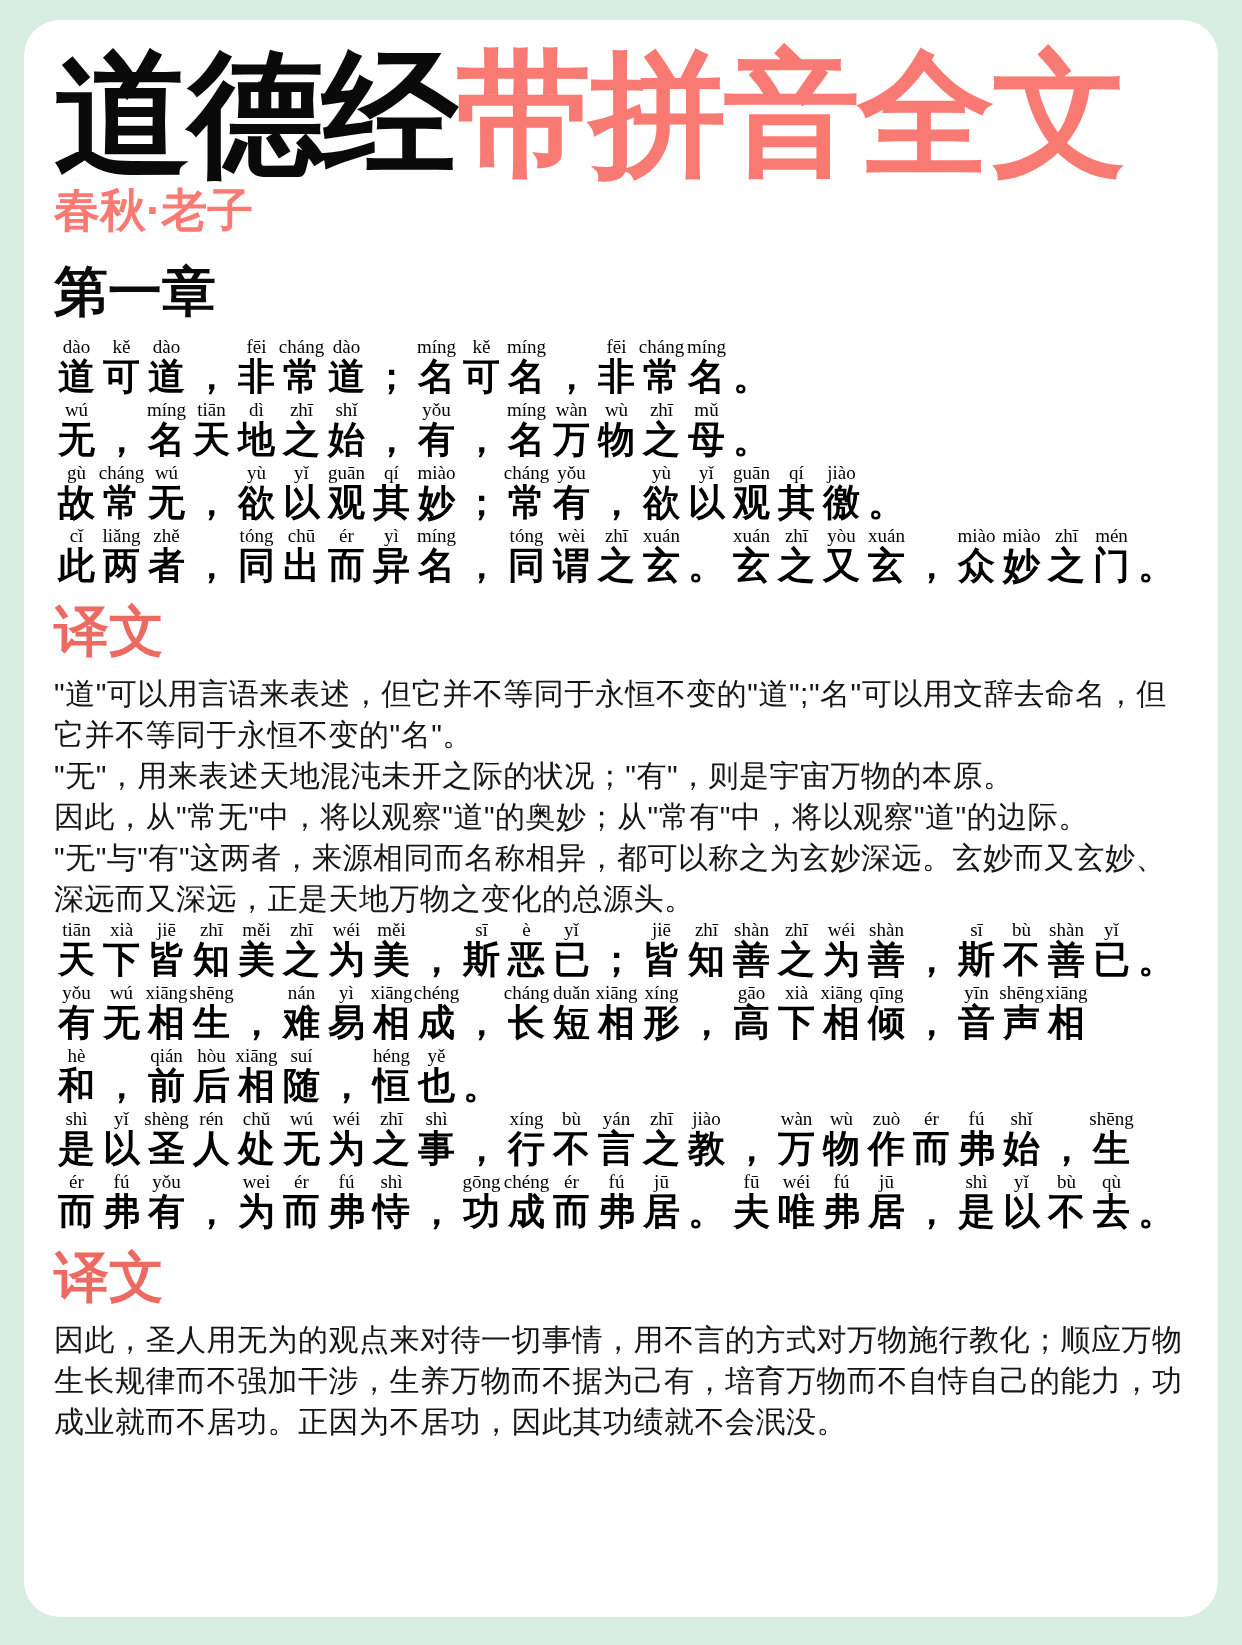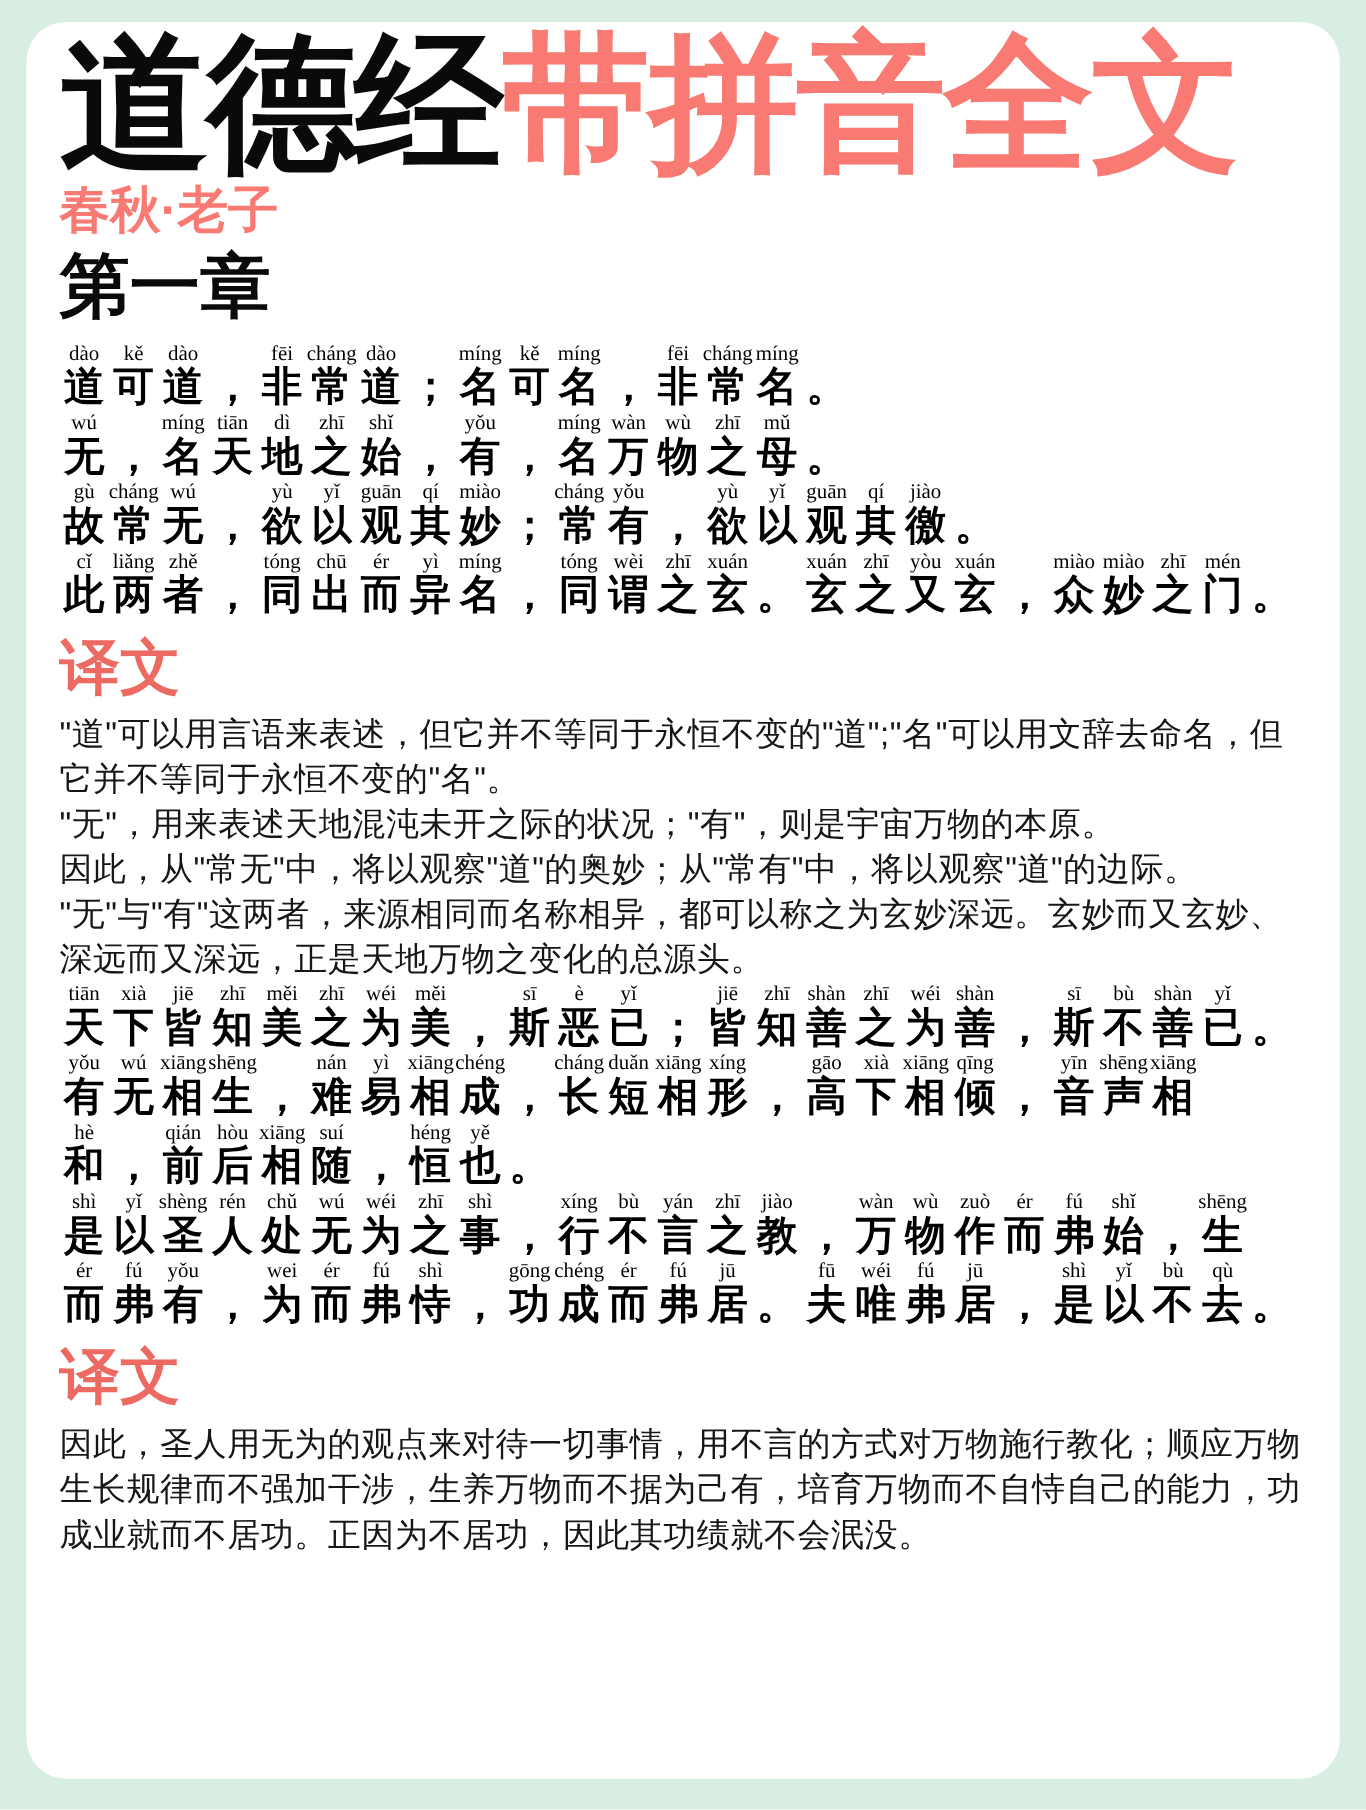--- a/index.html
+++ b/index.html
@@ -6,35 +6,35 @@
   html,body { margin:0; padding:0; }
   body {
     width:1242px; height:1645px;
     font-family:"Liberation Sans","DejaVu Sans",sans-serif;
     position:relative;
     color:#111;
   }
   .card {
     position:absolute; left:24px; top:20px; right:24px; bottom:28px;
     background:#fff; border-radius:36px;
-    padding:4px 30px 24px 30px;
+    padding:24px 30px 24px 30px;
     overflow:hidden;
   }
   .title {
     font-size:136px; font-weight:900; line-height:1.04;
     letter-spacing:-2px; white-space:nowrap;
   }
   .title .t-black { color:#0a0a0a; }
   .subtitle {
     font-size:46px; font-weight:800;
     margin-top:2px; line-height:1.0;
   }
   .chapter-heading {
-    font-size:64px; font-weight:900; color:#0a0a0a;
-    margin:14px 0 16px 0; line-height:1.05;
+    font-size:54px; font-weight:900; color:#0a0a0a;
+    margin:30px 0 16px 0; line-height:1.05;
   }
   .chapter-heading:not(:first-child) { margin-top:26px; margin-bottom:24px; }
   .s-line { display:flex; flex-wrap:nowrap; margin-bottom:3px; }
   .tok { width:45px; flex:0 0 45px; display:flex; flex-direction:column; align-items:center; }
   .py {
     font-family:"Liberation Serif","DejaVu Serif",serif;
     font-size:19px; height:21px; line-height:21px; white-space:nowrap; color:#000;
   }
   .punct .py { visibility:hidden; }
   .hz { font-size:37px; font-weight:700; line-height:39px; color:#000; }

